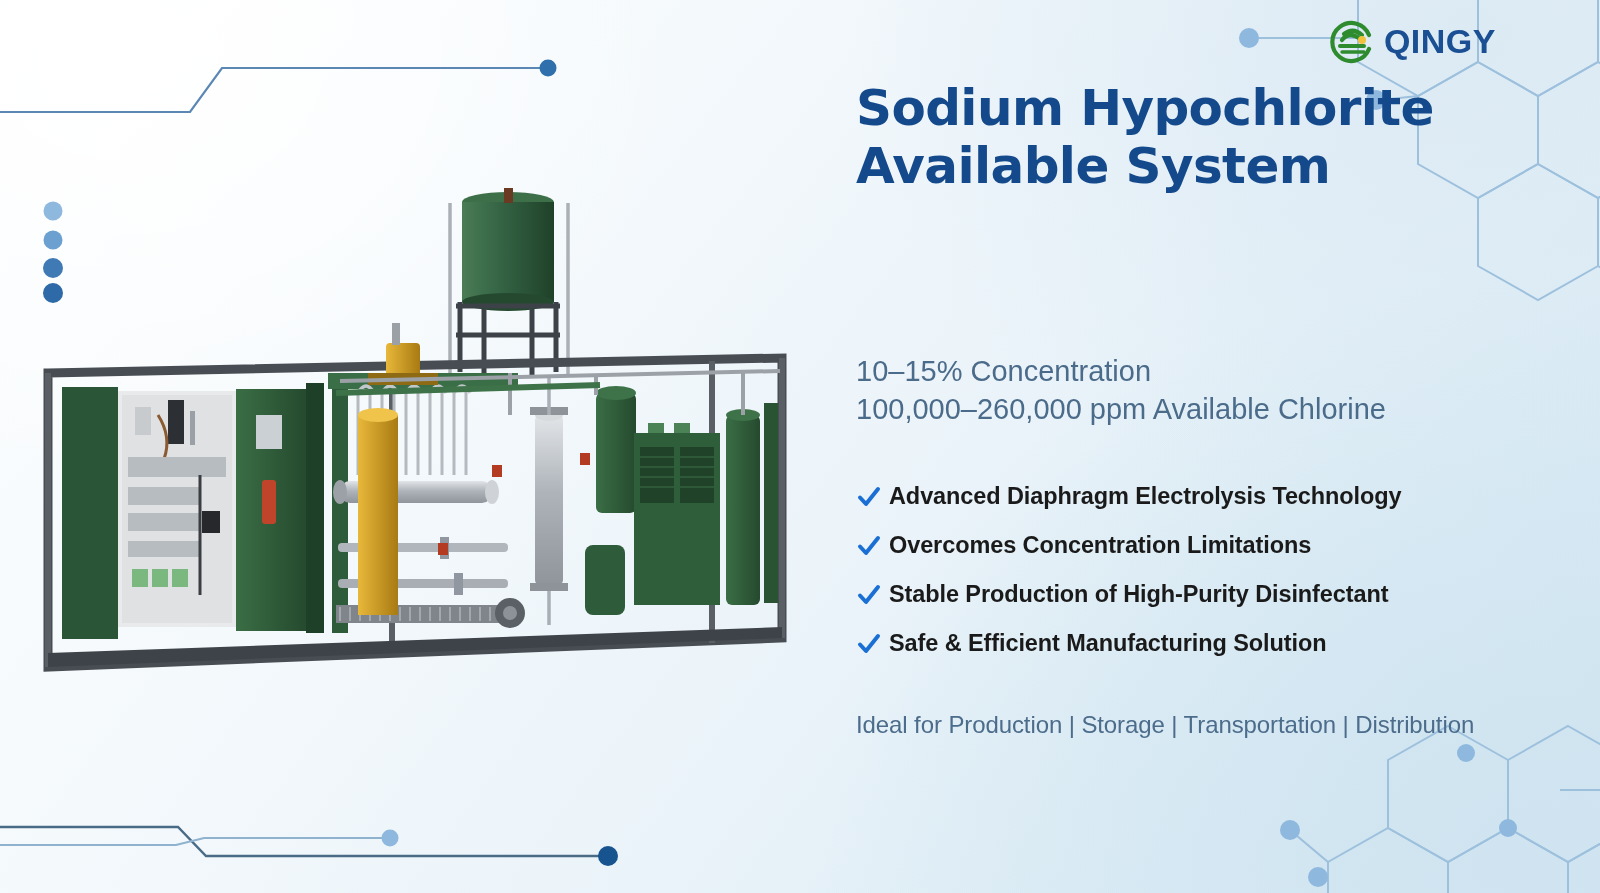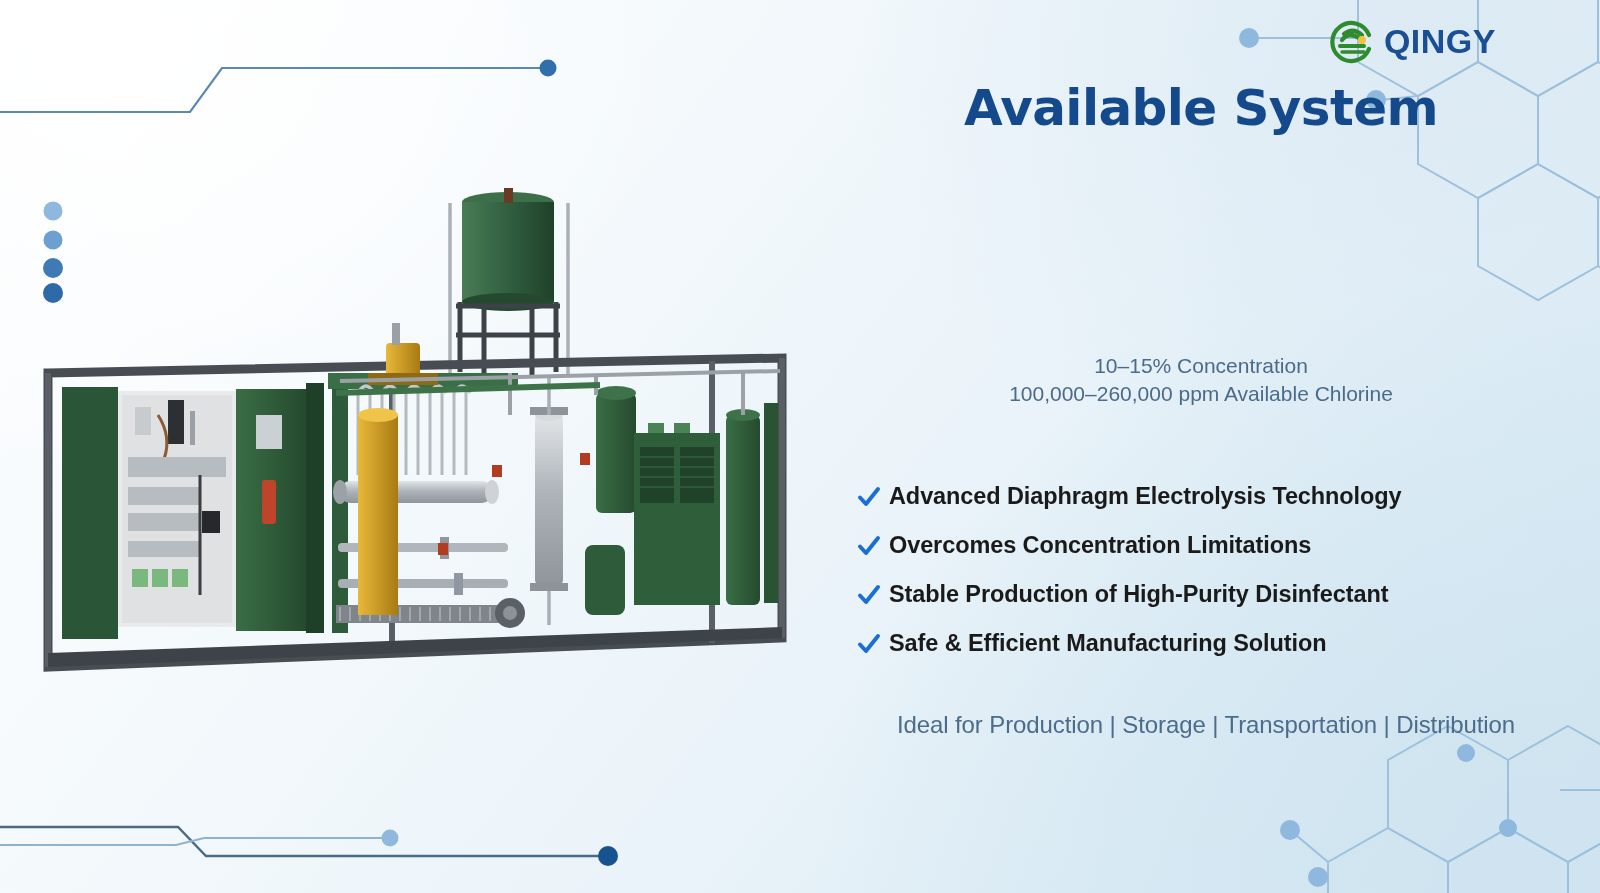--- a/index.html
+++ b/index.html
@@ -8,21 +8,20 @@
     font-family:"Liberation Sans",sans-serif;
     background:#ffffff;
   }
   #banner{
     position:relative;width:1600px;height:893px;overflow:hidden;
     background:
       radial-gradient(ellipse 900px 700px at 8% 6%, #ffffff 0%, rgba(255,255,255,0) 62%),
       radial-gradient(ellipse 1100px 900px at 96% 96%, #cfe4f0 0%, rgba(207,228,240,0) 65%),
       radial-gradient(ellipse 1000px 800px at 92% 4%, #dceaf4 0%, rgba(220,234,244,0) 62%),
       linear-gradient(128deg,#fdfefe 0%,#f4f9fc 32%,#eaf3f9 58%,#dcecf5 80%,#d2e6f2 100%);
-    text-align: center;
   }
 
   
   .deco{position:absolute;top:0;left:0;width:1600px;height:893px;pointer-events:none;}
 
   
   #product{
     position:absolute;left:40px;top:175px;width:790px;height:520px;
   }
   #product svg{display:block;}
@@ -44,21 +43,21 @@
     position:absolute;left:8px;top:80px;width:690px;
     font-family:"DejaVu Sans",sans-serif;
     font-weight:bold;font-size:50px;line-height:1.155;
     color:#144a8c;letter-spacing:-0.6px;
   }
   #headline div{white-space:nowrap;}
 
   #subtitle{
     position:absolute;left:8px;top:352px;width:690px;
     font-family:"Liberation Sans",sans-serif;
-    font-size:21px;line-height:1.32;color:#4b6b8a;font-weight:normal;
+    font-size:29px;line-height:1.32;color:#4b6b8a;font-weight:normal;
   }
   #subtitle div{white-space:nowrap;}
 
   #bullets{position:absolute;left:8px;top:472px;width:690px;}
   .bullet{display:flex;align-items:center;height:49px;}
   .check{
     width:26px;flex:0 0 26px;display:block;margin-right:7px;
   }
   .bullet-text{
     font-family:"Liberation Sans",sans-serif;
@@ -343,20 +342,21 @@
           <path d="M 13 22 q 7 -9 17 -2"></path>
         </g>
         <path d="M 11 28 h 24" stroke="#2e8b2e" stroke-width="4" stroke-linecap="round"></path>
         <path d="M 13 34 h 22" stroke="#2e8b2e" stroke-width="3.4" stroke-linecap="round"></path>
         <circle cx="33" cy="22" r="4" fill="#f2c23c"></circle>
       </svg>
       <div id="logo-word">QINGY</div>
     </div>
 
     <div id="headline">
+      <div>Sodium Hypochlorite</div>
       <div>Available System</div>
     </div>
 
     <div id="subtitle">
       <div>10–15% Concentration</div>
       <div>100,000–260,000 ppm Available Chlorine</div>
     </div>
 
     <div id="bullets">
 

